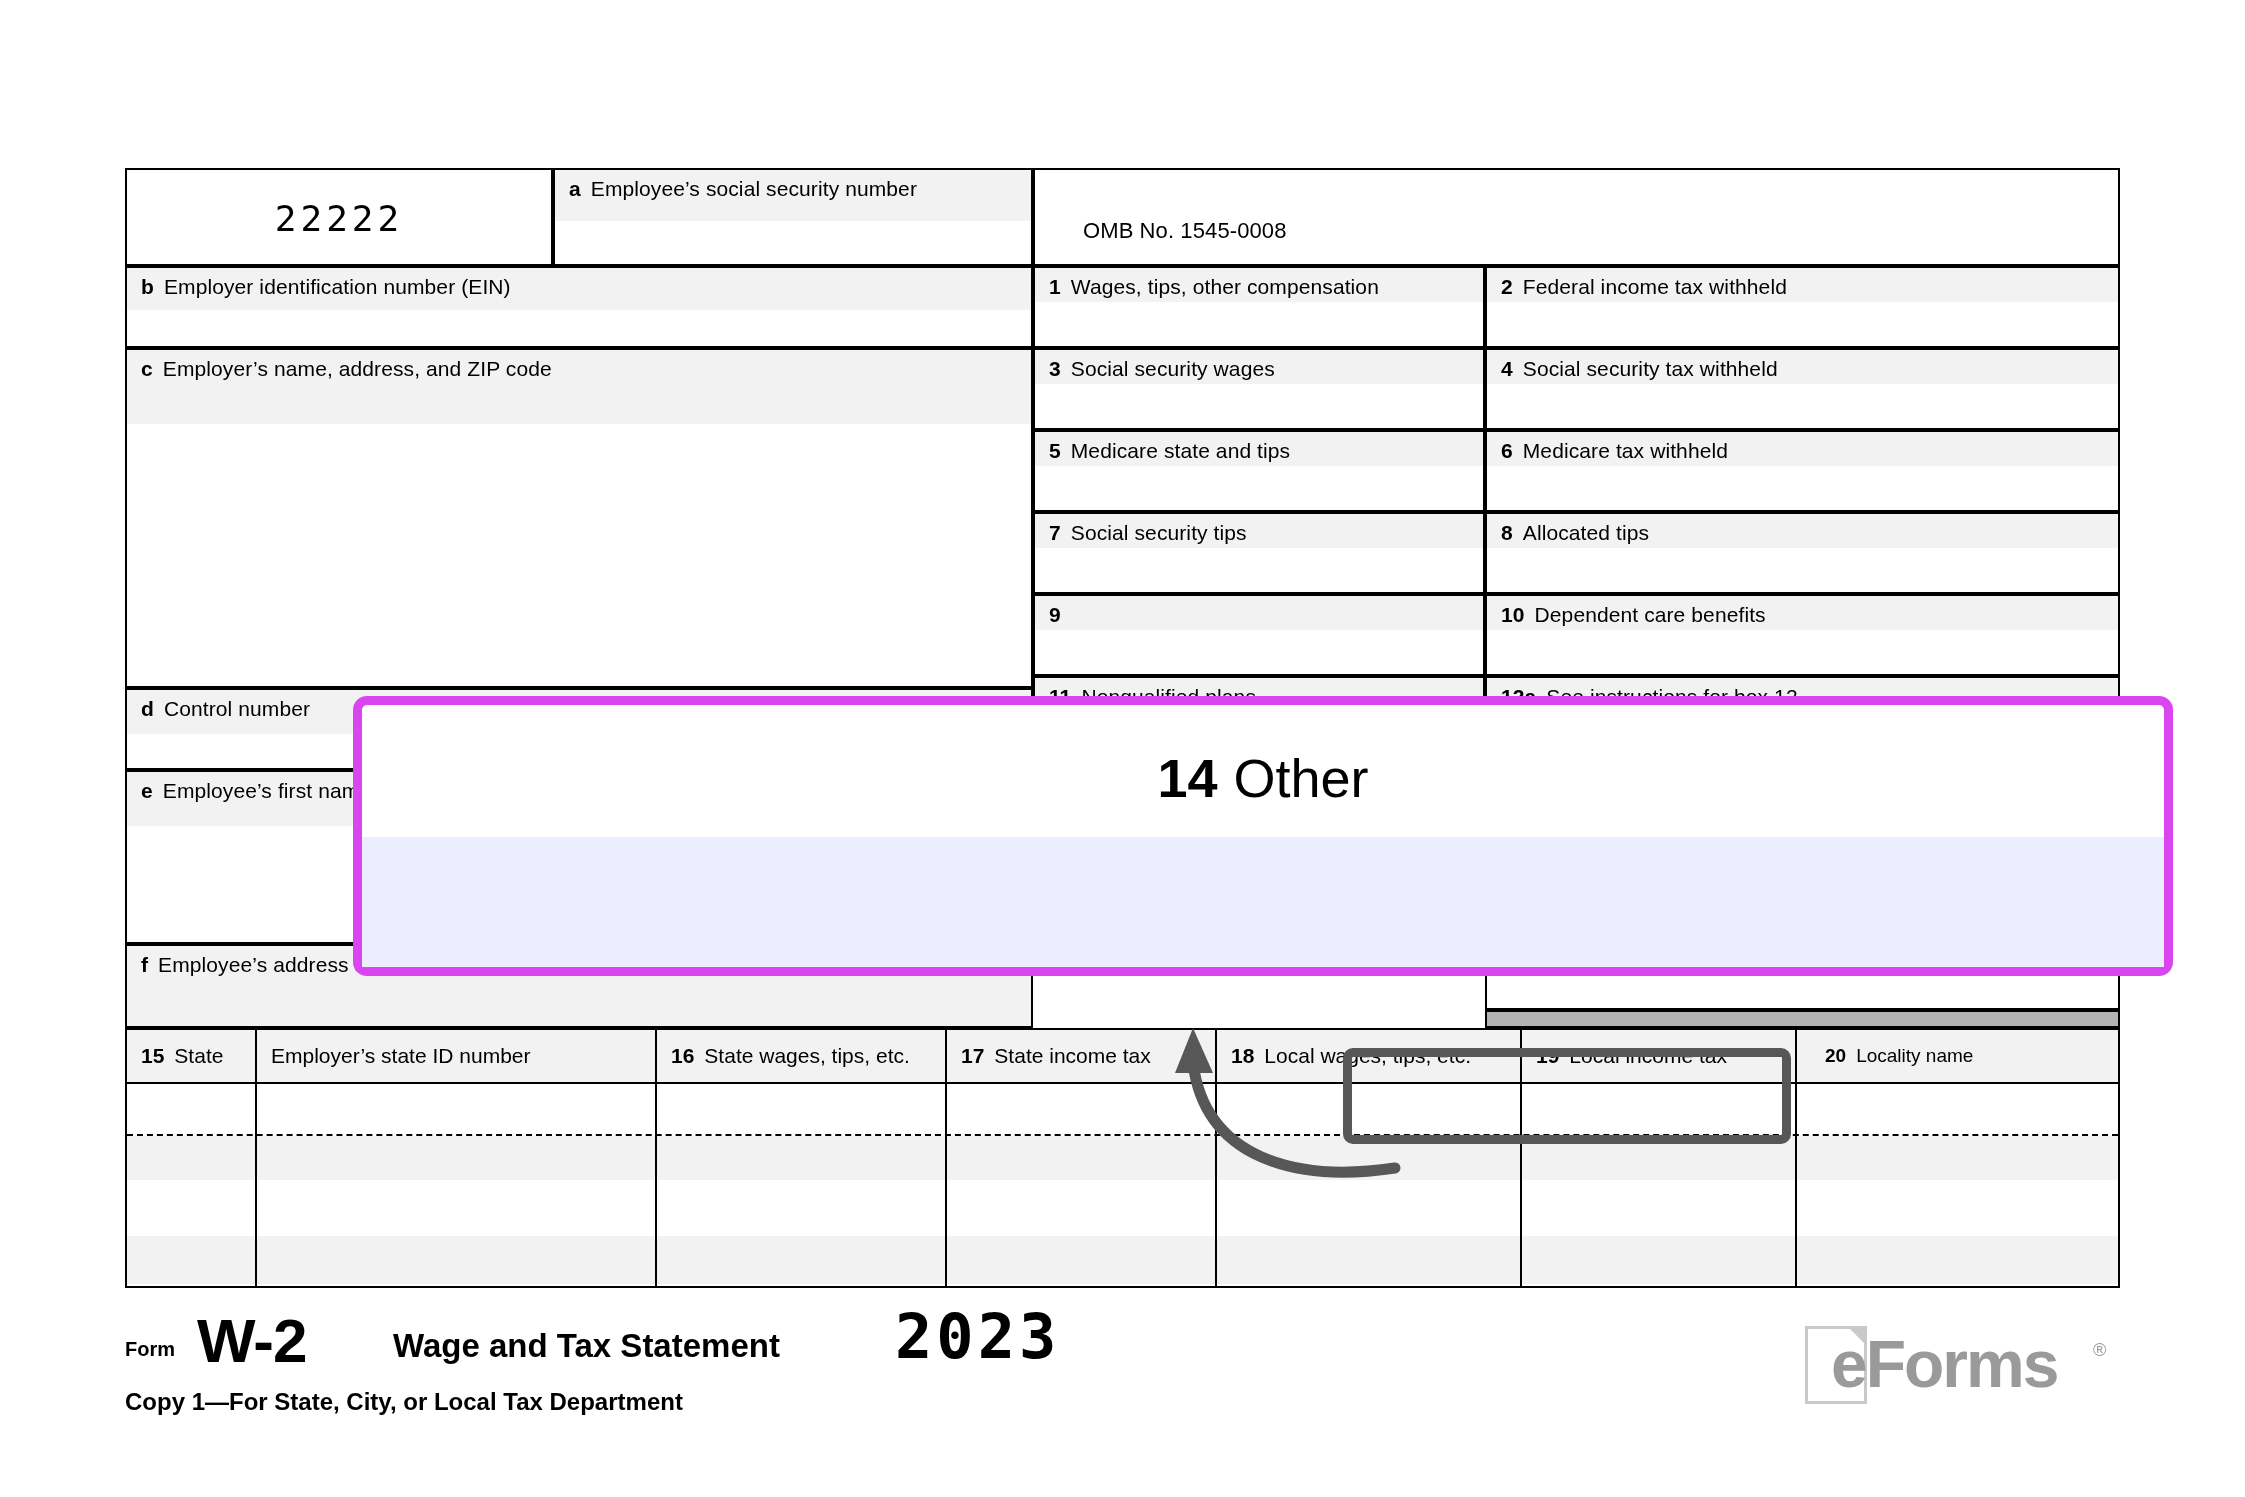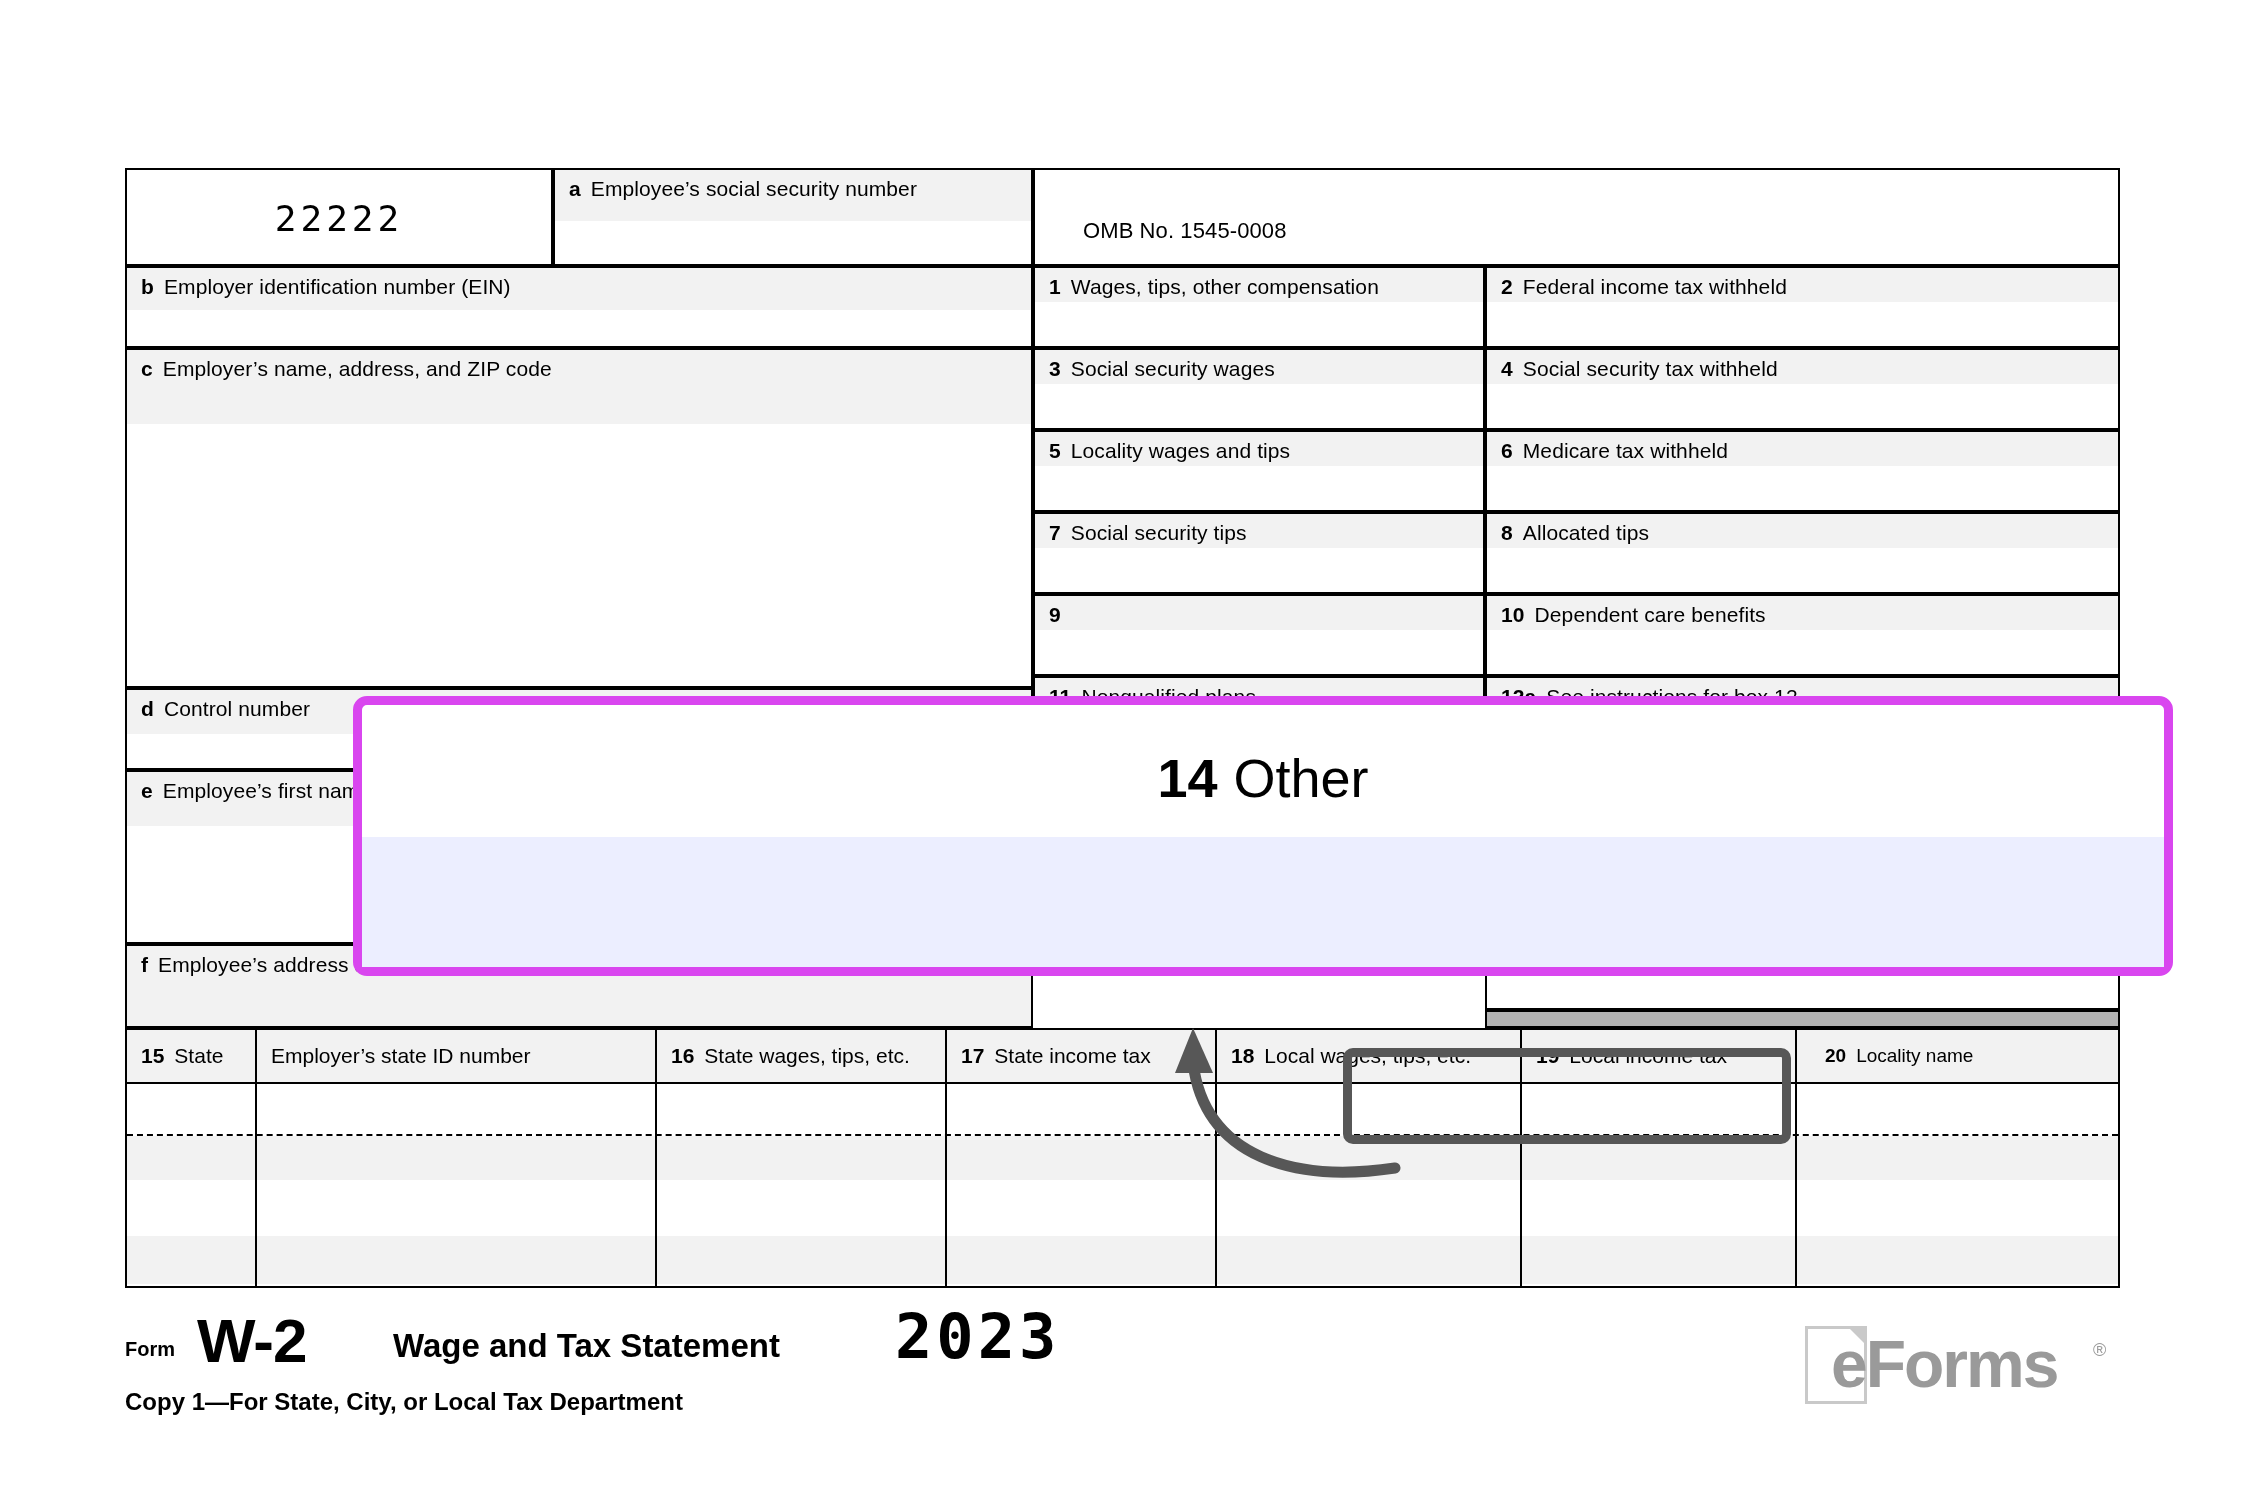--- a/index.html
+++ b/index.html
@@ -386,21 +386,21 @@
   </div>
   <div class="cell num-box" id="box-3">
     <div class="lbl"><b>3</b><span>Social security wages</span></div>
     <div class="val"></div>
   </div>
   <div class="cell num-box" id="box-4">
     <div class="lbl"><b>4</b><span>Social security tax withheld</span></div>
     <div class="val"></div>
   </div>
   <div class="cell num-box" id="box-5">
-    <div class="lbl"><b>5</b><span>Locality wages and tips</span></div>
+    <div class="lbl"><b>5</b><span>Medicare state and tips</span></div>
     <div class="val"></div>
   </div>
   <div class="cell num-box" id="box-6">
     <div class="lbl"><b>6</b><span>Medicare tax withheld</span></div>
     <div class="val"></div>
   </div>
   <div class="cell num-box" id="box-7">
     <div class="lbl"><b>7</b><span>Social security tips</span></div>
     <div class="val"></div>
   </div>

